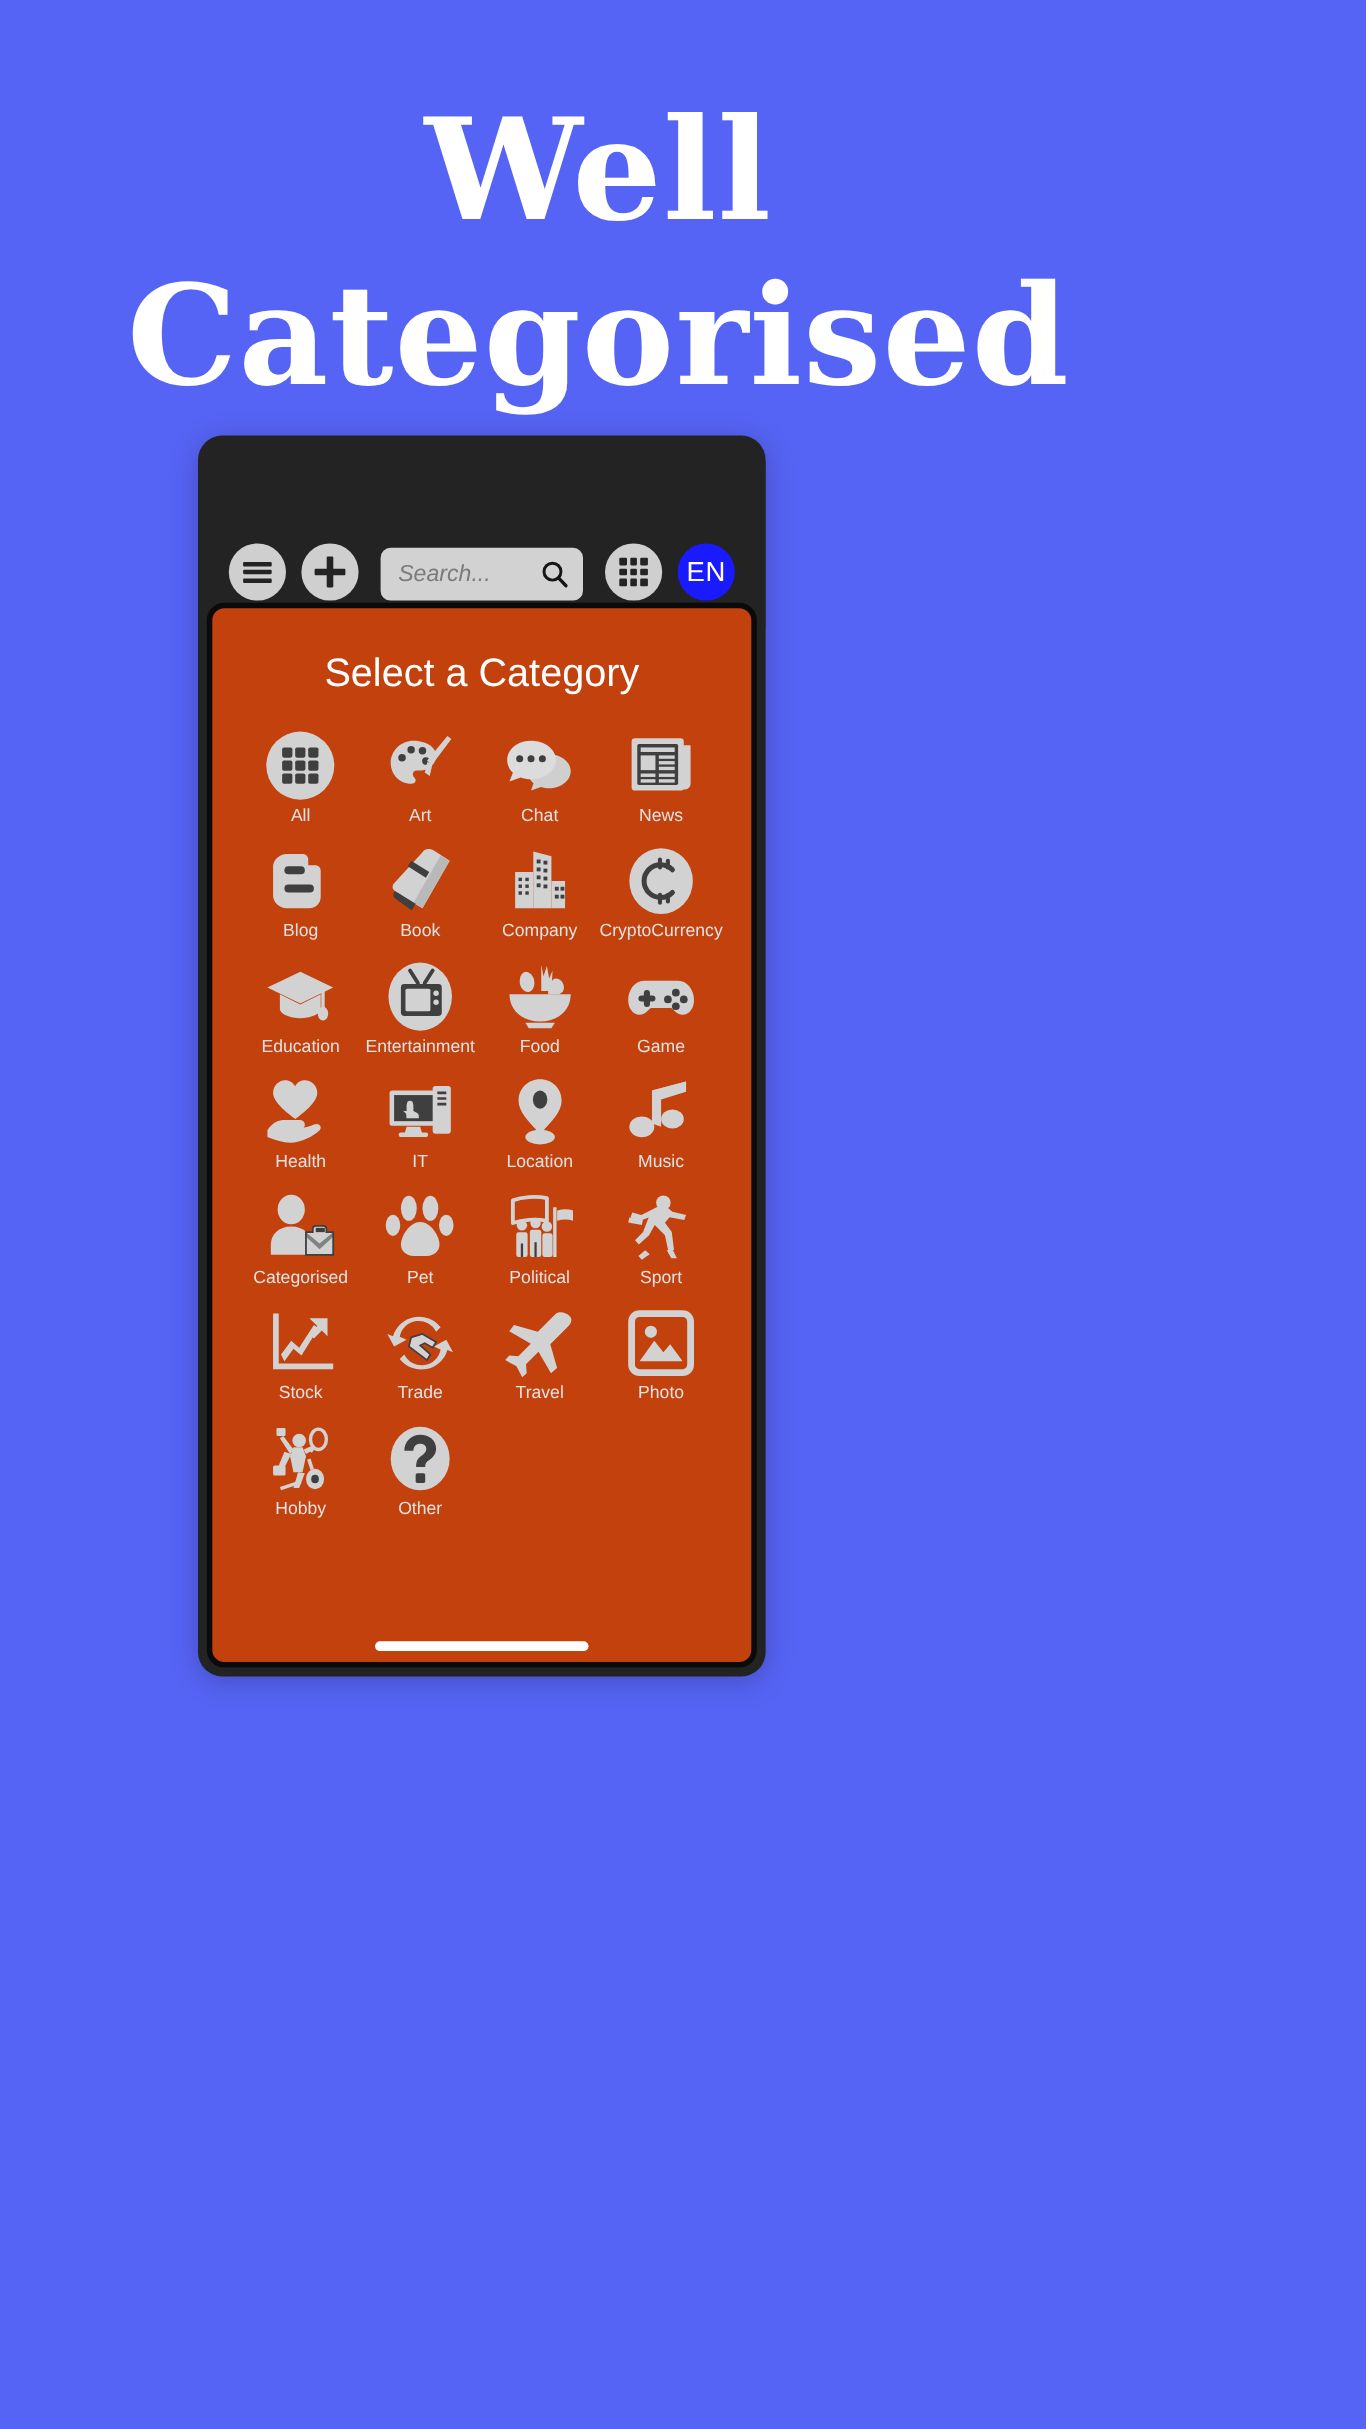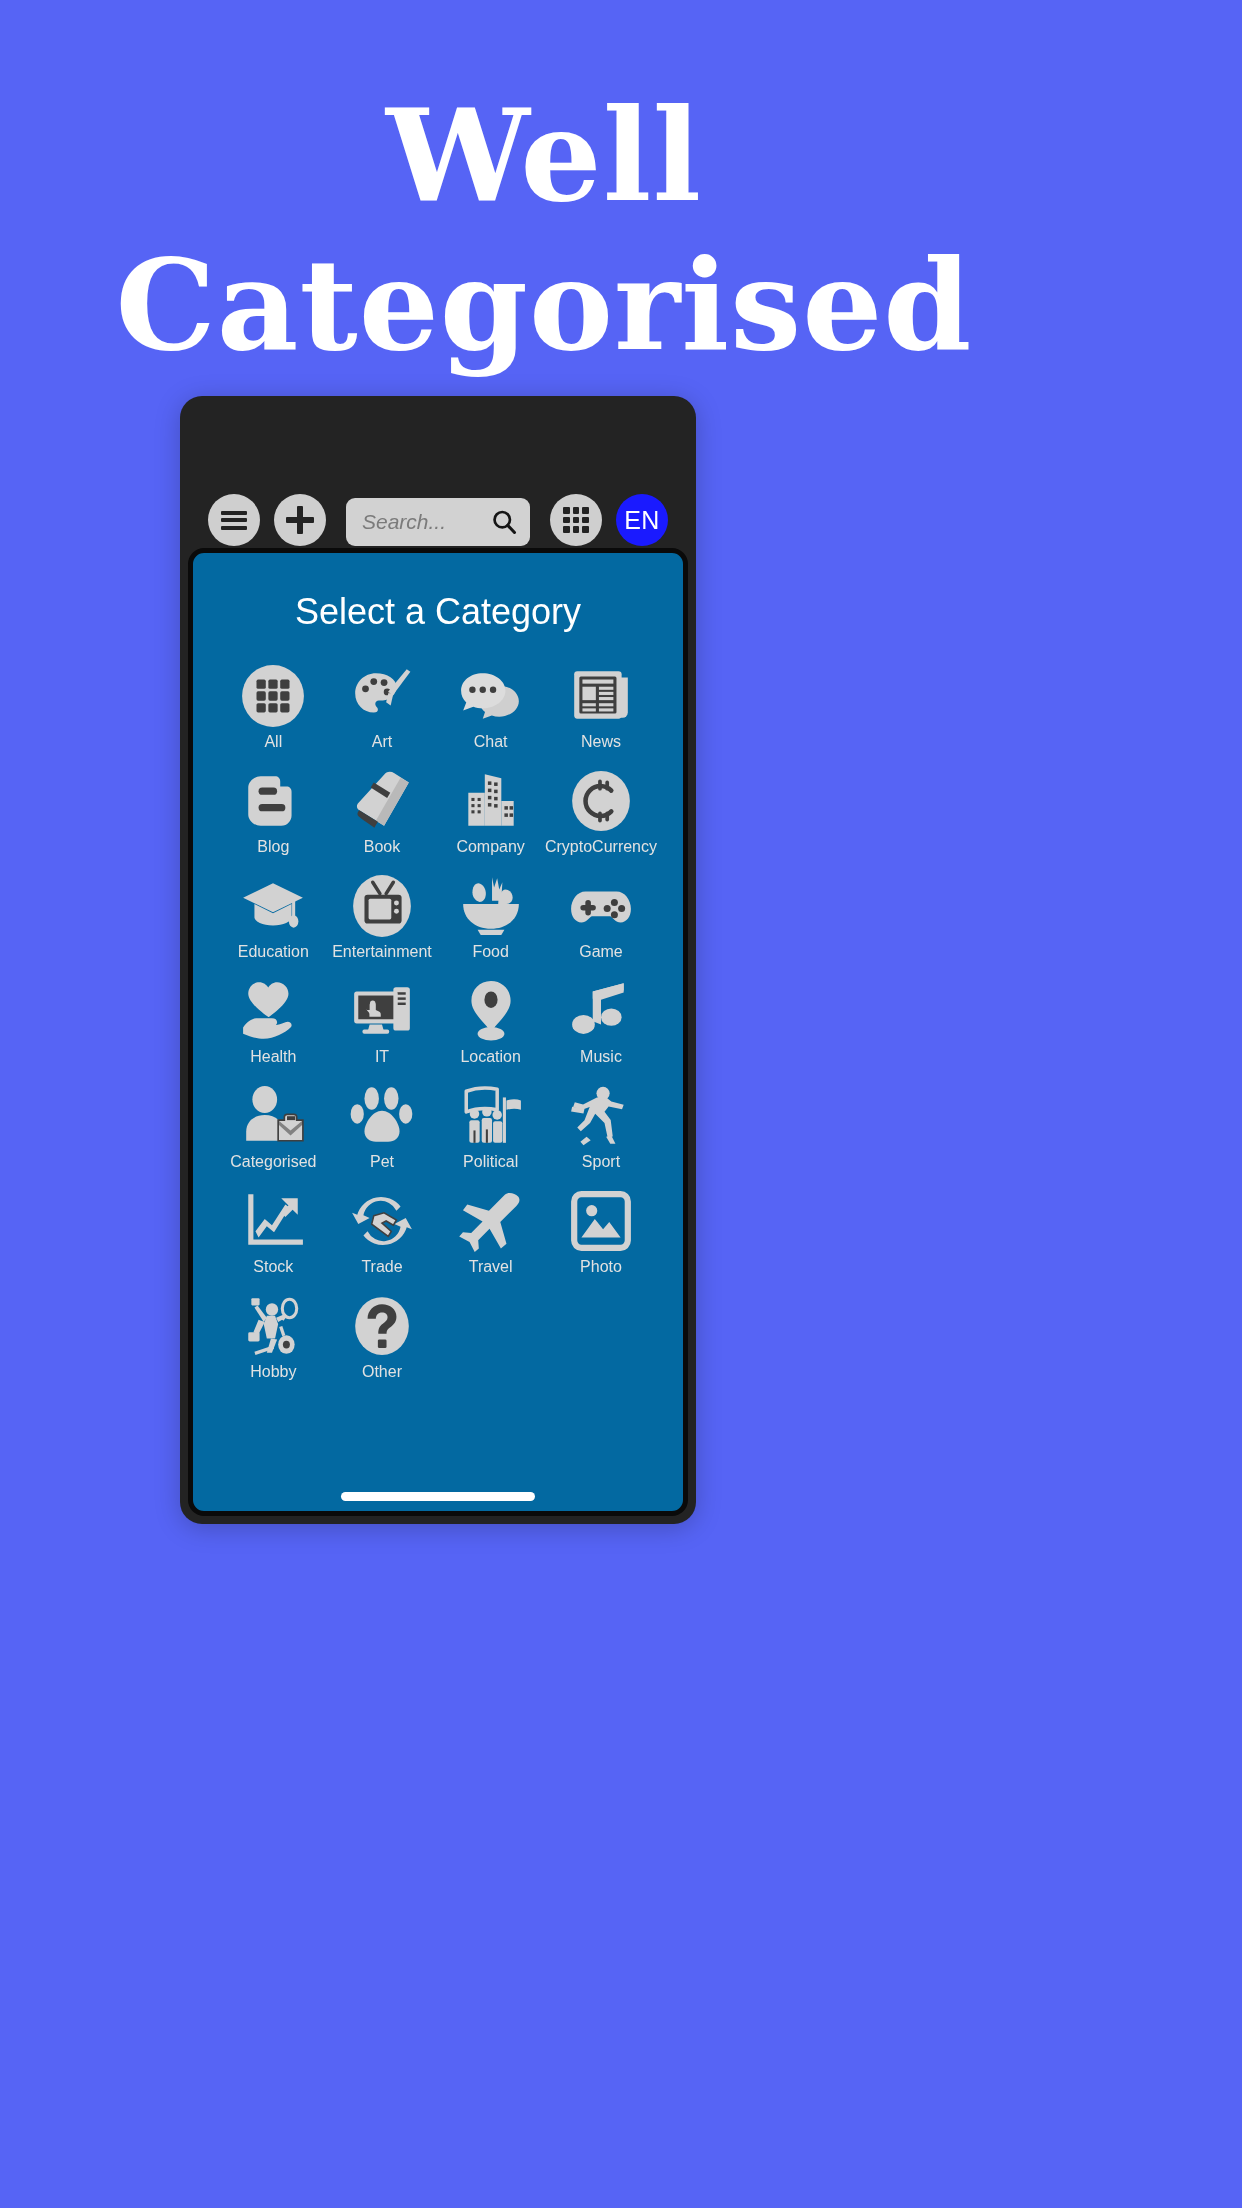--- a/index.html
+++ b/index.html
@@ -131,21 +131,21 @@
     letter-spacing: 0.5px;
   }
 
   
   .panel {
     position: absolute;
     top: 152px;
     left: 8px;
     right: 8px;
     bottom: 8px;
-    background: #0369a1;
+    background: #c2410c;
     border: 5px solid #0a0a0a;
     border-radius: 16px;
     overflow: hidden;
   }
 
   .panel-title {
     text-align: center;
     color: #ffffff;
     font-size: 36px;
     font-weight: 400;

